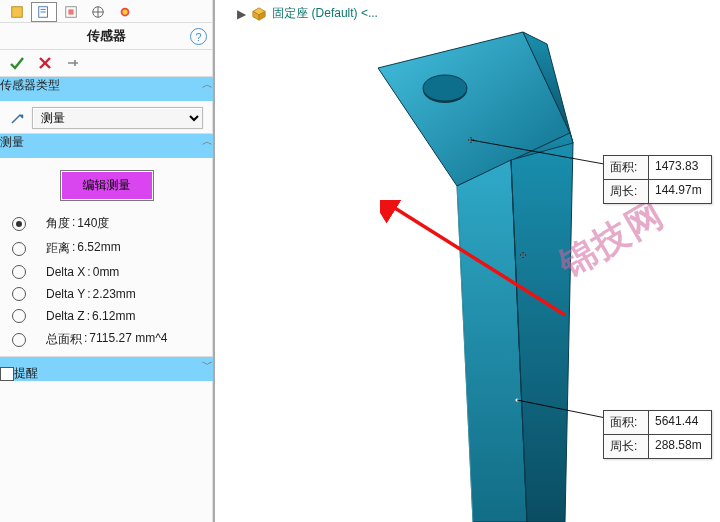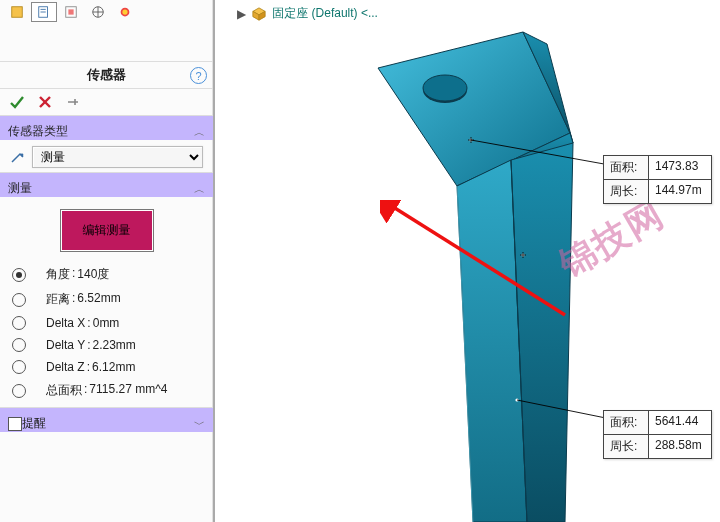--- a/index.html
+++ b/index.html
@@ -10,43 +10,43 @@
   
   .panel { width:213px; height:100%; background:#fbfbfb; border-right:2px solid #aaa;
     box-shadow:inset -1px 0 0 #e0e0e0; display:flex; flex-direction:column; }
   .tabs { height:20px; display:flex; align-items:center; padding:2px 4px 0 4px; }
   .tab { width:24px; height:18px; display:flex; align-items:center; justify-content:center;
     border:1px solid transparent; margin-right:1px; }
   .tab.selected { border:1px solid #888; background:#fff; }
   .tab svg { width:14px; height:14px; }
 
   .title-row { display:flex; align-items:center; justify-content:center; position:relative;
-    height:26px; border-top:1px solid #ddd; border-bottom:1px solid #ddd;margin-top:39px; }
+    height:26px; border-top:1px solid #ddd; border-bottom:1px solid #ddd; }
   .title-row .help { position:absolute; right:6px; top:5px; width:15px; height:15px;
     border:1px solid #4a90d9; border-radius:50%; color:#4a90d9; font-size:11px;
     display:flex; align-items:center; justify-content:center; cursor:pointer; }
   .title-text { font-weight:bold; font-size:13px; }
 
   .actions { height:26px; display:flex; align-items:center; gap:10px; padding:0 8px; }
   .act { width:18px; height:18px; display:flex; align-items:center; justify-content:center; cursor:pointer; }
   .act.ok { color:#2e8b2e; }
   .act.no { color:#c23; }
 
-  .section-head { height:24px; display:flex; align-items:flex-end; justify-content:space-between;
-    padding:0 8px; border-top:1px solid #ddd; background:#c4b5fd; cursor:pointer; }
+  .section-head { height:24px; display:flex; align-items:flex-start; justify-content:space-between;
+    padding:0 0; border-top:1px solid #ddd; background:#7dd3fc; cursor:pointer; }
   .section-head .chev { font-size:11px; color:#666; }
   .section-body { padding:6px 10px 4px 10px; }
 
   .typerow { display:flex; align-items:center; gap:6px; }
   .typerow .ico { width:16px; height:16px; }
   .typerow select { flex:1; height:22px; font-size:12px; background:#f6f6f6; border:1px solid #bbb;
     padding:0 4px; box-shadow:inset 1px 1px 0 #fff, 0 0 2px rgba(0,0,0,.08); }
 
   .edit-btn-wrap { display:flex; justify-content:center; padding:6px 0 10px; }
-  .edit-btn { padding:12px 22px; font-size:12px; background:#be185d; border:1px solid #777;
+  .edit-btn { padding:6px 22px; font-size:12px; background:#d946ef; border:1px solid #777;
     box-shadow:inset 0 0 0 1px #fff; cursor:pointer; }
 
   .radio-row { display:flex; align-items:center; gap:20px; padding:4px 2px; cursor:pointer; }
   .radio-row .dot { width:12px; height:12px; border:1px solid #555; border-radius:50%;
     display:flex; align-items:center; justify-content:center; }
   .radio-row .dot .inner { width:6px; height:6px; border-radius:50%; background:#333; display:none; }
   .radio-row.selected .dot .inner { display:block; }
   .radio-row .lbl { display:flex; gap:2px; }
 
   .checkrow { display:flex; align-items:center; padding:4px 10px; cursor:pointer;margin-top:8px; }

